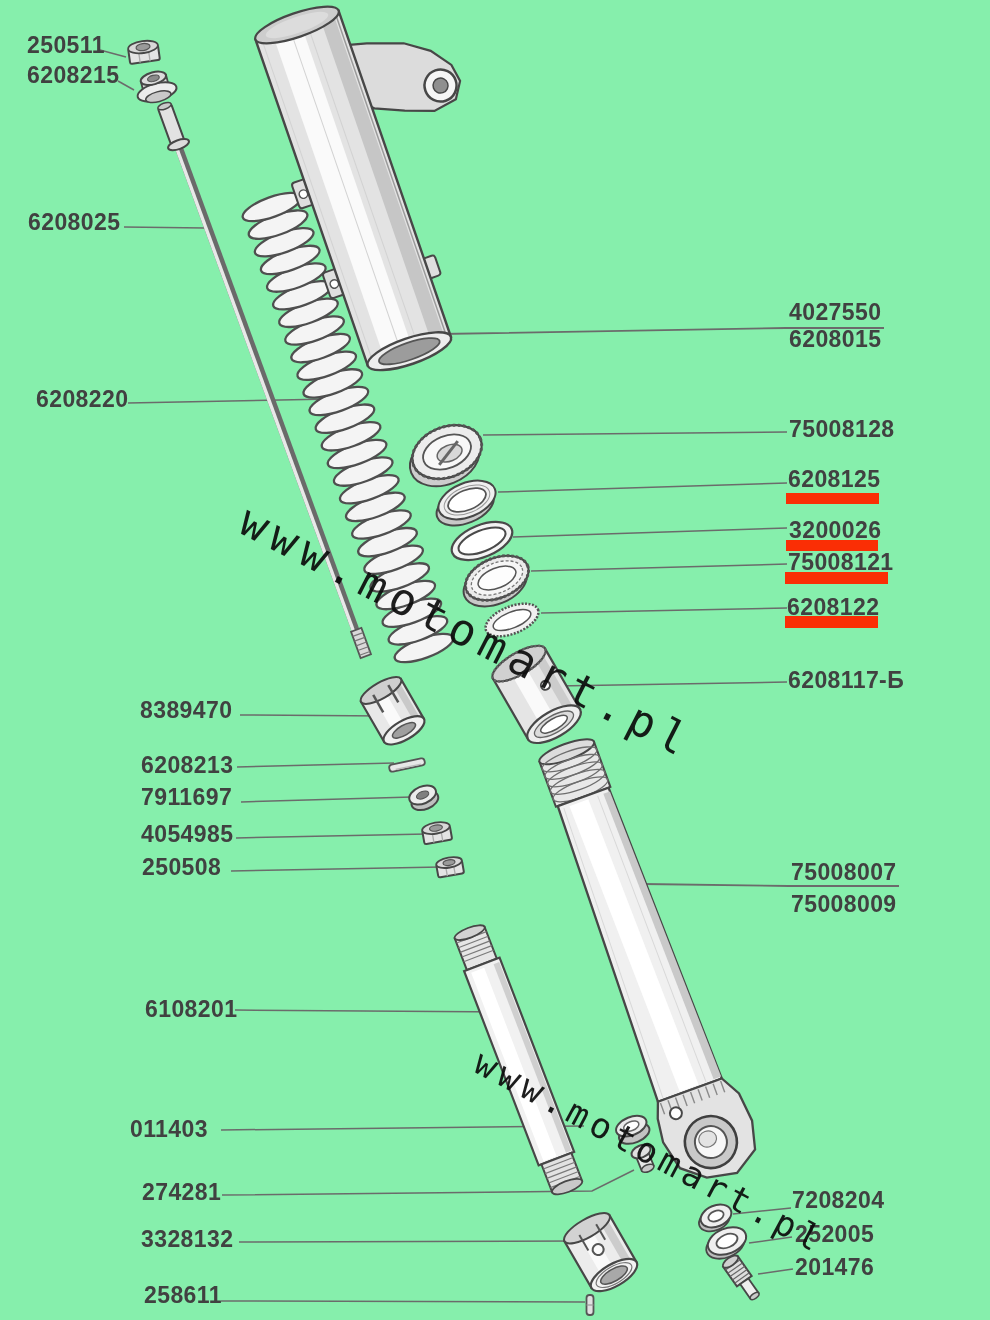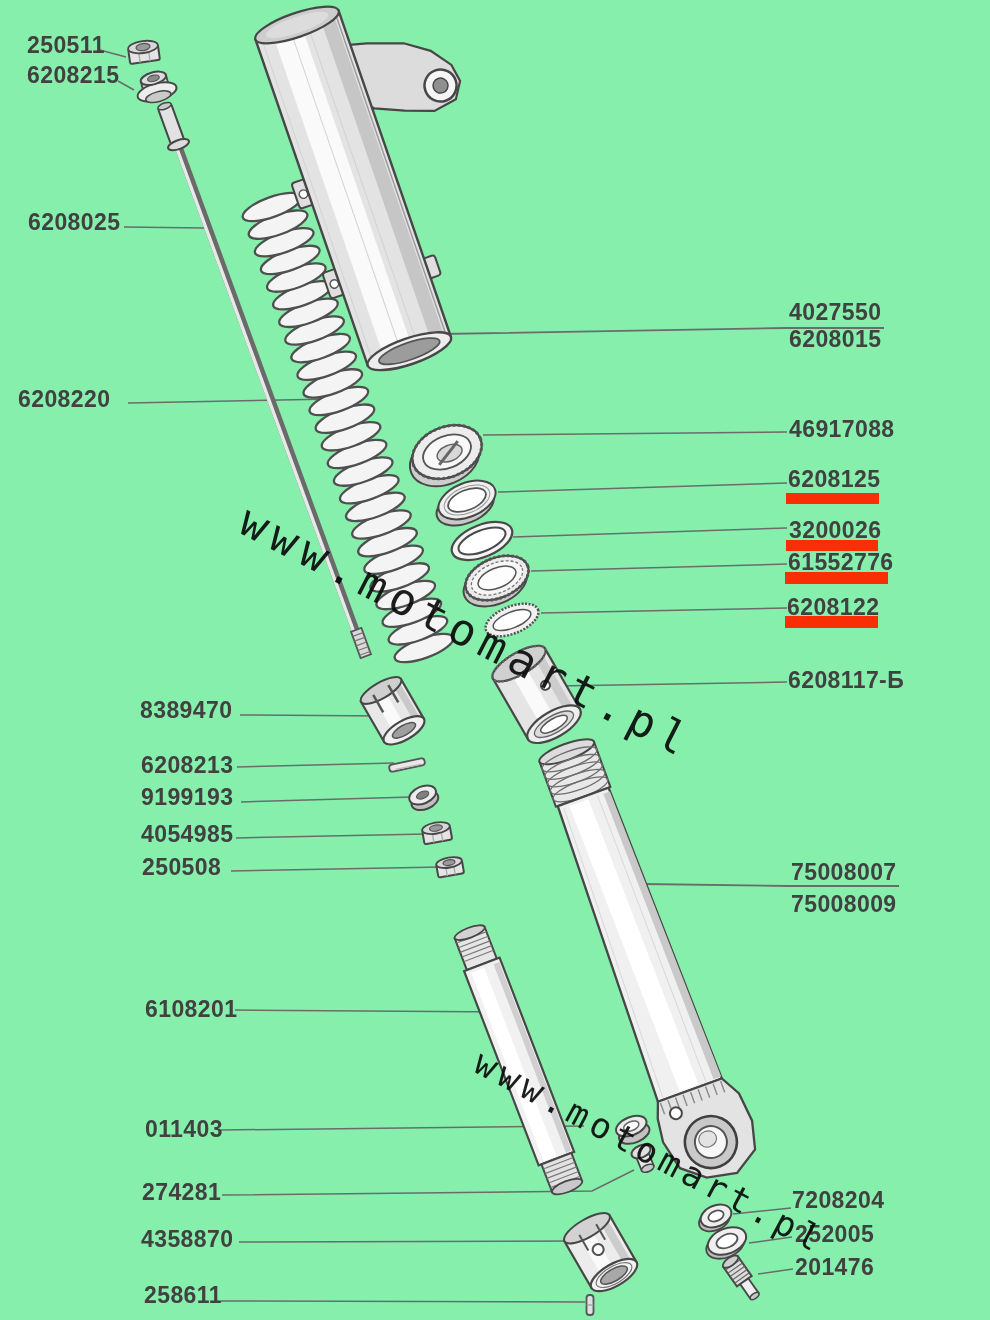--- a/index.html
+++ b/index.html
@@ -3,23 +3,23 @@
 <meta charset="utf-8">
 <style>
   html,body{margin:0;padding:0;background:#ffffff;}
   .stage{position:relative;width:990px;height:1320px;background:#86efac;overflow:hidden;
          font-family:"Liberation Sans",sans-serif;}
   .art{position:absolute;left:0;top:0;width:990px;height:1320px;}
   .plabel{position:absolute;font-weight:bold;font-size:23px;line-height:1;
           color:#414141;letter-spacing:0.4px;white-space:nowrap;}
   
   .l0{left:27px;top:34px}   .l1{left:27px;top:64px}   .l2{left:28px;top:211px}
-  .l3{left:18px;top:388px}  .l4{left:140px;top:699px} .l5{left:141px;top:754px}
+  .l3{left:36px;top:388px}  .l4{left:140px;top:699px} .l5{left:141px;top:754px}
   .l6{left:141px;top:786px} .l7{left:141px;top:823px} .l8{left:142px;top:856px}
-  .l9{left:145px;top:998px} .l10{left:145px;top:1118px}.l11{left:142px;top:1181px}
+  .l9{left:145px;top:998px} .l10{left:130px;top:1118px}.l11{left:142px;top:1181px}
   .l12{left:141px;top:1228px}.l13{left:144px;top:1284px}
   
   .l14{left:789px;top:301px} .l15{left:789px;top:328px} .l16{left:789px;top:418px}
   .l17{left:788px;top:468px} .l18{left:789px;top:519px} .l19{left:788px;top:551px}
   .l20{left:787px;top:596px} .l21{left:788px;top:669px} .l22{left:791px;top:861px}
   .l23{left:791px;top:893px} .l24{left:792px;top:1189px}.l25{left:795px;top:1223px}
   .l26{left:795px;top:1256px}
   .redbar{position:absolute;background:#fa2e05;}
   .rb0{left:786px;top:493px;width:93px;height:11px}
   .rb1{left:786px;top:540px;width:92px;height:11px}
@@ -326,34 +326,34 @@
   <div class="redbar rb1"></div>
   <div class="redbar rb2"></div>
   <div class="redbar rb3"></div>
 
   <div class="plabel l0">250511</div>
   <div class="plabel l1">6208215</div>
   <div class="plabel l2">6208025</div>
   <div class="plabel l3">6208220</div>
   <div class="plabel l4">8389470</div>
   <div class="plabel l5">6208213</div>
-  <div class="plabel l6">9199193</div>
+  <div class="plabel l6">7911697</div>
   <div class="plabel l7">4054985</div>
   <div class="plabel l8">250508</div>
   <div class="plabel l9">6108201</div>
   <div class="plabel l10">011403</div>
   <div class="plabel l11">274281</div>
-  <div class="plabel l12">4358870</div>
+  <div class="plabel l12">3328132</div>
   <div class="plabel l13">258611</div>
   <div class="plabel l14">4027550</div>
   <div class="plabel l15">6208015</div>
-  <div class="plabel l16">46917088</div>
+  <div class="plabel l16">75008128</div>
   <div class="plabel l17">6208125</div>
   <div class="plabel l18">3200026</div>
-  <div class="plabel l19">61552776</div>
+  <div class="plabel l19">75008121</div>
   <div class="plabel l20">6208122</div>
   <div class="plabel l21">6208117-Б</div>
   <div class="plabel l22">75008007</div>
   <div class="plabel l23">75008009</div>
   <div class="plabel l24">7208204</div>
   <div class="plabel l25">252005</div>
   <div class="plabel l26">201476</div>
 
   <div class="wm wm1">www.motomart.pl</div>
   <div class="wm wm2">www.motomart.pl</div>

